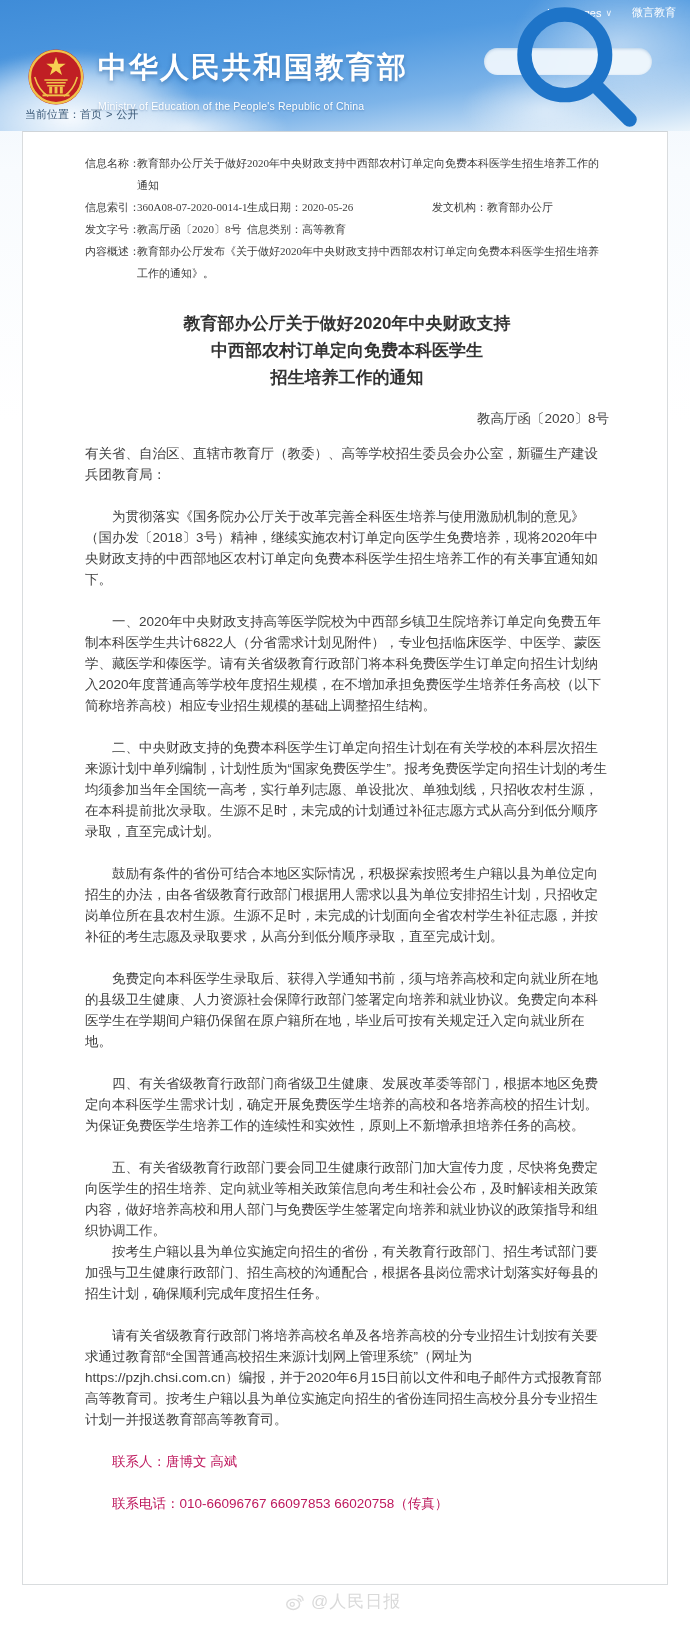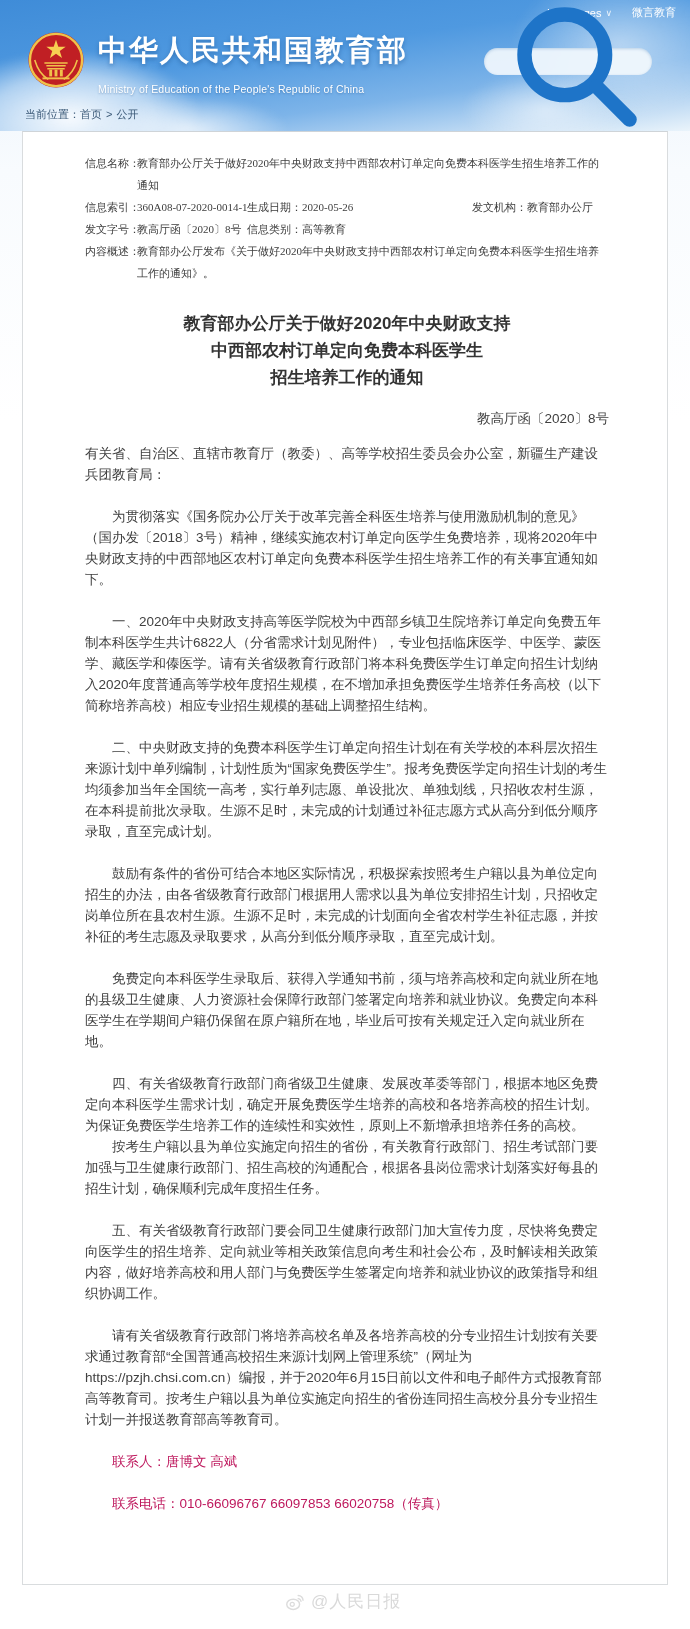--- a/index.html
+++ b/index.html
@@ -22,21 +22,21 @@
   .cloud.c3{right:-40px;top:-30px;width:220px;height:150px;
     background:radial-gradient(ellipse,rgba(255,255,255,.5) 0%,rgba(255,255,255,0) 70%);}
   .cloud.c4{right:60px;top:70px;width:170px;height:80px;
     background:radial-gradient(ellipse,rgba(255,255,255,.55) 0%,rgba(255,255,255,0) 70%);}
   .top-links{
     position:absolute;top:5px;right:14px;z-index:5;display:flex;align-items:center;gap:20px;
     color:#fff;font-size:11px;
   }
   .top-links .lang{display:flex;align-items:center;gap:4px;cursor:pointer;}
   .chev{font-size:9px;opacity:.85;}
-  .brand{position:absolute;left:27px;top:31px;z-index:4;display:flex;align-items:flex-start;justify-content:center;}
+  .brand{position:absolute;left:27px;top:48px;z-index:4;display:flex;align-items:flex-start;justify-content:center;}
   .emblem{width:58px;height:58px;flex-shrink:0;}
   .brand-text{margin-left:13px;color:#fff;}
   .brand-cn{font-size:29px;font-weight:bold;letter-spacing:2px;line-height:38px;
     text-shadow:0 2px 4px rgba(25,75,135,.45);}
   .brand-en{font-size:10.5px;margin-top:14px;letter-spacing:.2px;text-shadow:0 1px 2px rgba(25,75,135,.4);}
   .search{
     position:absolute;right:38px;top:48px;z-index:5;width:168px;height:27px;box-sizing:border-box;
     background:rgba(241,248,253,.93);border-radius:14px;display:flex;align-items:center;
     padding:0 8px 0 12px;box-shadow:inset 0 1px 3px rgba(110,155,200,.4);
   }
@@ -49,21 +49,21 @@
     position:relative;margin:0 22px;box-sizing:border-box;width:646px;min-height:1454px;
     background:#fff;border:1px solid #d9dcde;border-top-color:#cfd4d8;
     padding:16px 58px 20px 62px;
   }
   .meta{font-family:"Liberation Serif","DejaVu Serif",serif;font-size:11px;line-height:22px;color:#3d3d3d;margin-top:4px;}
   .meta-row{display:flex;white-space:nowrap;}
   .m-label{width:52px;flex-shrink:0;}
   .m-val-1{width:110px;flex-shrink:0;}
   .m-label-2{width:55px;flex-shrink:0;}
   .m-val-2{width:130px;flex-shrink:0;}
-  .m-label-3{width:55px;flex-shrink:0;margin-left:40px;}
+  .m-label-3{width:55px;flex-shrink:0;}
   .m-flex{flex:1;min-width:0;white-space:normal;}
   .doc-title{margin-top:26px;text-align:center;font-size:17px;font-weight:bold;line-height:27px;color:#333;}
   .doc-number{margin-top:17px;text-align:right;font-size:13.5px;line-height:21px;color:#404040;}
   .salutation{margin-top:14px;font-size:13.5px;line-height:21px;color:#404040;}
   .body-text p.para{margin:21px 0 0;font-size:13.5px;line-height:21px;text-indent:2em;color:#404040;}
   .body-text p.para.tight{margin-top:0;}
   .contact-line{margin:21px 0 0;font-size:13.5px;line-height:21px;text-indent:2em;color:#be185d;}
   
   .watermark{
     position:absolute;left:284px;top:1590px;display:flex;align-items:center;gap:5px;
@@ -156,22 +156,22 @@
 
   <div class="salutation">有关省、自治区、直辖市教育厅（教委）、高等学校招生委员会办公室，新疆生产建设兵团教育局：</div>
 
   <div class="body-text">
       <p class="para">为贯彻落实《国务院办公厅关于改革完善全科医生培养与使用激励机制的意见》（国办发〔2018〕3号）精神，继续实施农村订单定向医学生免费培养，现将2020年中央财政支持的中西部地区农村订单定向免费本科医学生招生培养工作的有关事宜通知如下。</p>
       <p class="para">一、2020年中央财政支持高等医学院校为中西部乡镇卫生院培养订单定向免费五年制本科医学生共计6822人（分省需求计划见附件），专业包括临床医学、中医学、蒙医学、藏医学和傣医学。请有关省级教育行政部门将本科免费医学生订单定向招生计划纳入2020年度普通高等学校年度招生规模，在不增加承担免费医学生培养任务高校（以下简称培养高校）相应专业招生规模的基础上调整招生结构。</p>
       <p class="para">二、中央财政支持的免费本科医学生订单定向招生计划在有关学校的本科层次招生来源计划中单列编制，计划性质为“国家免费医学生”。报考免费医学定向招生计划的考生均须参加当年全国统一高考，实行单列志愿、单设批次、单独划线，只招收农村生源，在本科提前批次录取。生源不足时，未完成的计划通过补征志愿方式从高分到低分顺序录取，直至完成计划。</p>
       <p class="para">鼓励有条件的省份可结合本地区实际情况，积极探索按照考生户籍以县为单位定向招生的办法，由各省级教育行政部门根据用人需求以县为单位安排招生计划，只招收定岗单位所在县农村生源。生源不足时，未完成的计划面向全省农村学生补征志愿，并按补征的考生志愿及录取要求，从高分到低分顺序录取，直至完成计划。</p>
       <p class="para">免费定向本科医学生录取后、获得入学通知书前，须与培养高校和定向就业所在地的县级卫生健康、人力资源社会保障行政部门签署定向培养和就业协议。免费定向本科医学生在学期间户籍仍保留在原户籍所在地，毕业后可按有关规定迁入定向就业所在地。</p>
       <p class="para">四、有关省级教育行政部门商省级卫生健康、发展改革委等部门，根据本地区免费定向本科医学生需求计划，确定开展免费医学生培养的高校和各培养高校的招生计划。为保证免费医学生培养工作的连续性和实效性，原则上不新增承担培养任务的高校。</p>
+      <p class="para">五、有关省级教育行政部门要会同卫生健康行政部门加大宣传力度，尽快将免费定向医学生的招生培养、定向就业等相关政策信息向考生和社会公布，及时解读相关政策内容，做好培养高校和用人部门与免费医学生签署定向培养和就业协议的政策指导和组织协调工作。</p>
       <p class="para tight">按考生户籍以县为单位实施定向招生的省份，有关教育行政部门、招生考试部门要加强与卫生健康行政部门、招生高校的沟通配合，根据各县岗位需求计划落实好每县的招生计划，确保顺利完成年度招生任务。</p>
-      <p class="para">五、有关省级教育行政部门要会同卫生健康行政部门加大宣传力度，尽快将免费定向医学生的招生培养、定向就业等相关政策信息向考生和社会公布，及时解读相关政策内容，做好培养高校和用人部门与免费医学生签署定向培养和就业协议的政策指导和组织协调工作。</p>
       <p class="para">请有关省级教育行政部门将培养高校名单及各培养高校的分专业招生计划按有关要求通过教育部“全国普通高校招生来源计划网上管理系统”（网址为https://pzjh.chsi.com.cn）编报，并于2020年6月15日前以文件和电子邮件方式报教育部高等教育司。按考生户籍以县为单位实施定向招生的省份连同招生高校分县分专业招生计划一并报送教育部高等教育司。</p>
     </div>
 
   <p class="contact-line">联系人：唐博文 高斌</p>
   <p class="contact-line">联系电话：010-66096767 66097853 66020758（传真）</p>
 
 </div>
 
 <div class="watermark">
   <svg class="wm-icon" viewBox="0 0 24 24">

